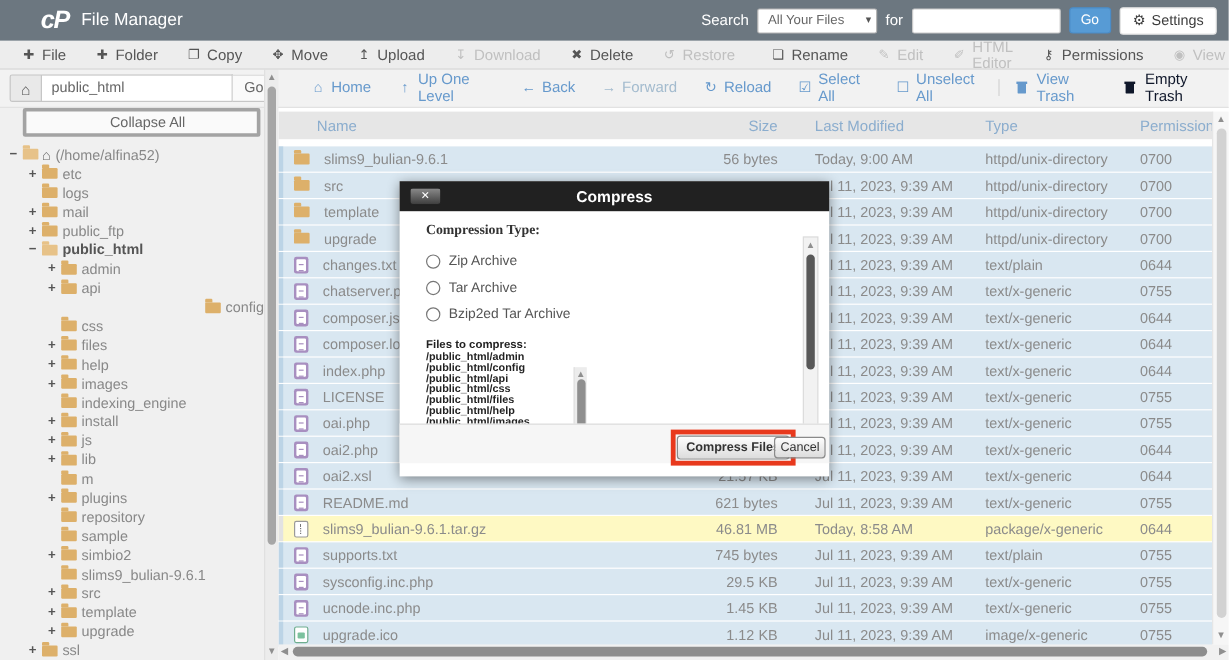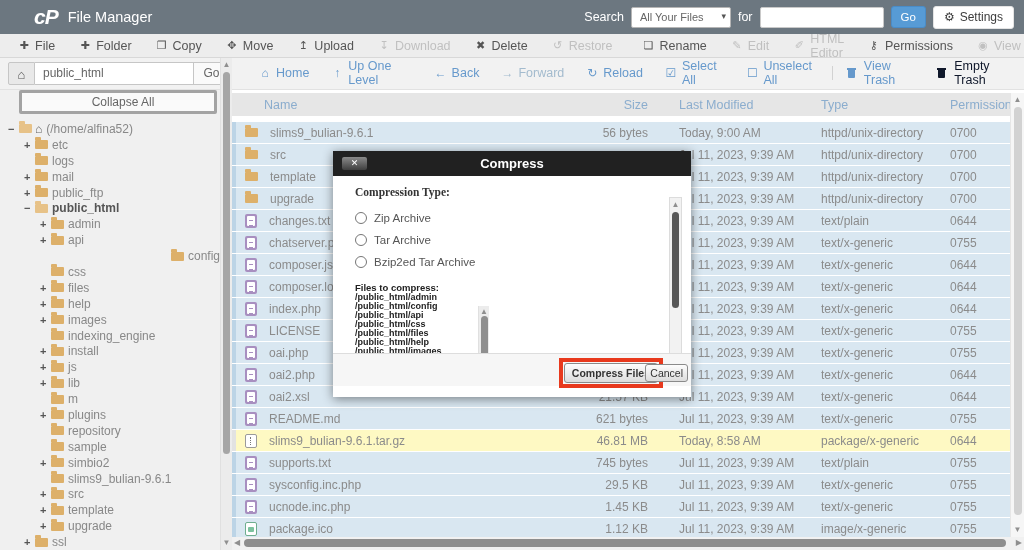--- a/index.html
+++ b/index.html
@@ -551,21 +551,21 @@
       <div class="trow">
         <span class="c-icon ic-file"></span>
         <span class="c-name">ucnode.inc.php</span>
         <span class="c-size">1.45 KB</span>
         <span class="c-mod">Jul 11, 2023, 9:39 AM</span>
         <span class="c-type">text/x-generic</span>
         <span class="c-perm">0755</span>
       </div>
       <div class="trow">
         <span class="c-icon ic-image"></span>
-        <span class="c-name">package.ico</span>
+        <span class="c-name">upgrade.ico</span>
         <span class="c-size">1.12 KB</span>
         <span class="c-mod">Jul 11, 2023, 9:39 AM</span>
         <span class="c-type">image/x-generic</span>
         <span class="c-perm">0755</span>
       </div>
   </div>
 </div>
 
 <div class="abs main-vscroll">
   <span class="sb-arrow" style="top:2px;">▲</span>

